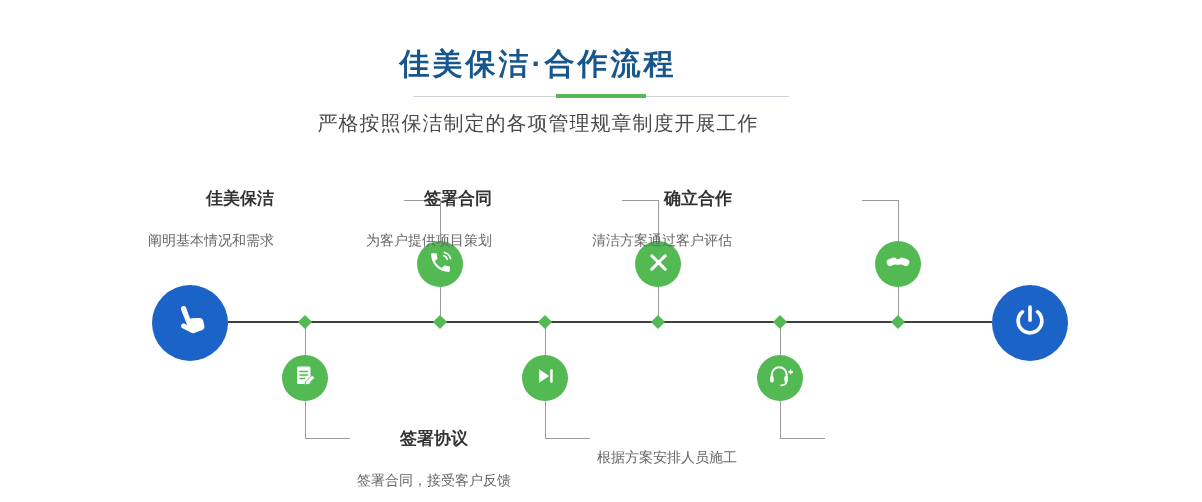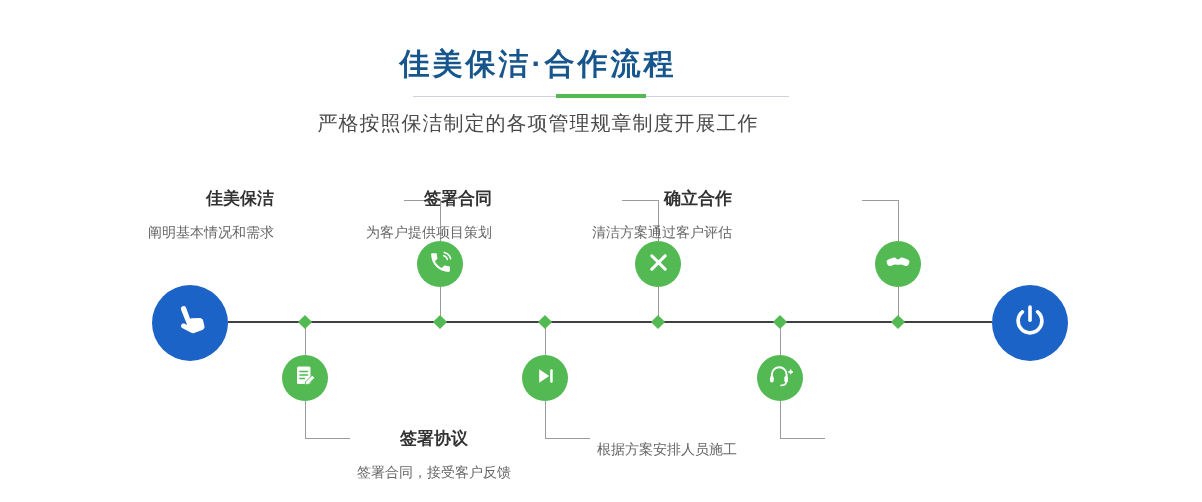--- a/index.html
+++ b/index.html
@@ -20,21 +20,21 @@
   .node{position:absolute;width:46px;height:46px;border-radius:50%;background:#52b953;
         display:flex;align-items:center;justify-content:center;}
   .diamond{position:absolute;width:10px;height:10px;background:#52b953;transform:rotate(45deg);}
 
   .lh{position:absolute;height:1px;background:#9b9b9b;}
   .lv{position:absolute;width:1px;background:#9b9b9b;}
 
   .stext{position:absolute;white-space:nowrap;text-align:center;}
   .stext.top{text-align:right;}
   .slabel{font-size:17px;font-weight:bold;color:#333;}
-  .sdesc{font-size:14px;color:#666;margin-top:14px;}
+  .sdesc{font-size:14px;color:#666;margin-top:22px;}
 </style>
 </head>
 <body>
 
 <div class="canvas">
 
   <div class="title">佳美保洁·合作流程</div>
   <div class="divider"></div>
   <div class="divider-green"></div>
   <div class="subtitle">严格按照保洁制定的各项管理规章制度开展工作</div>

